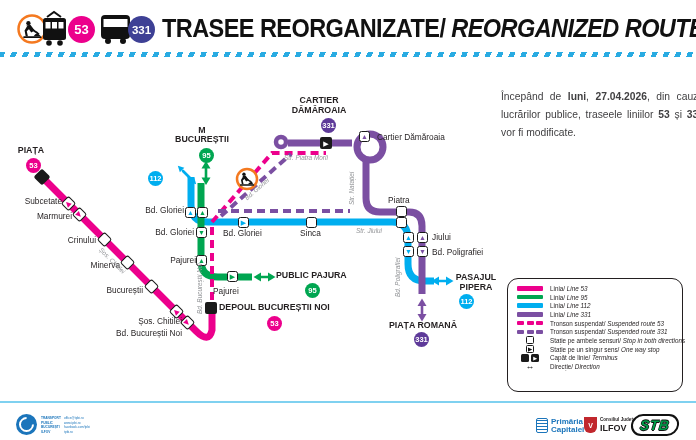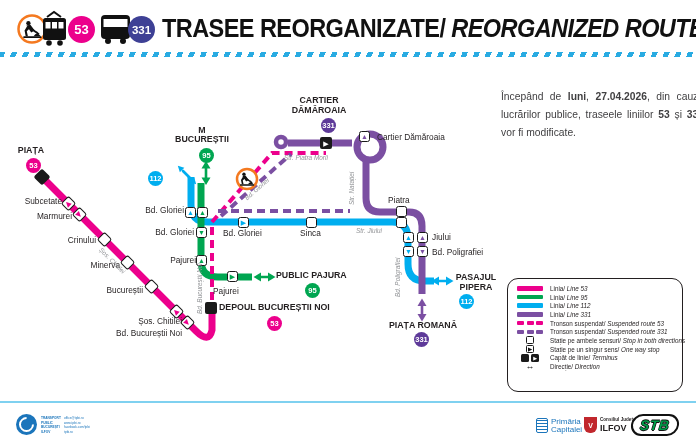--- a/index.html
+++ b/index.html
@@ -70,21 +70,21 @@
   
   .foot-line{position:absolute;left:0;top:401px;width:696px;height:2px;background:#7FD1F0;}
   .tpbi-circle{position:absolute;left:16px;top:414px;width:21px;height:21px;border-radius:50%;
                background:var(--footer_blue);display:flex;align-items:center;justify-content:center;}
   .tpbi-swoosh{width:11px;height:11px;border-radius:50%;border:2.5px solid #fff;border-top-color:transparent;
                transform:rotate(45deg);}
   .microtext{position:absolute;font-size:3.2px;line-height:1.45;color:var(--footer_blue);white-space:nowrap;}
   .pc-emblem{position:absolute;left:536px;top:418px;width:12px;height:15px;box-sizing:border-box;
              border:1.5px solid var(--footer_blue);border-radius:2px;
              background:repeating-linear-gradient(0deg,#fff 0 2px,var(--footer_blue) 2px 3px);}
-  .pc-text{position:absolute;left:551px;top:418px;font-size:8px;font-weight:normal;color:var(--footer_blue);line-height:1.05;}
+  .pc-text{position:absolute;left:551px;top:418px;font-size:8px;font-weight:bold;color:var(--footer_blue);line-height:1.05;}
   .ilfov-shield{position:absolute;left:584px;top:417px;width:13px;height:16px;background:var(--red);
                 border-radius:0 0 6px 6px;display:flex;align-items:center;justify-content:center;
                 color:#fff;font-size:7px;font-weight:bold;}
   .ilfov-text{position:absolute;left:600px;top:418px;line-height:1;}
   .ilfov-text .sm{font-size:4.6px;font-weight:bold;color:#231F20;display:block;}
   .ilfov-text .lg{font-size:9px;font-weight:bold;color:#231F20;display:block;margin-top:1px;}
   .stb{position:absolute;left:631px;top:414px;border:2px solid #111;border-radius:11px;padding:0 7px;
        height:18px;display:flex;align-items:center;transform:skewX(-6deg);background:#fff;}
   .stb span{font-size:14px;font-weight:900;font-style:italic;color:var(--stb_green);
             text-shadow:0.7px 0 #111,-0.7px 0 #111,0 0.7px #111,0 -0.7px #111;letter-spacing:0.5px;}

